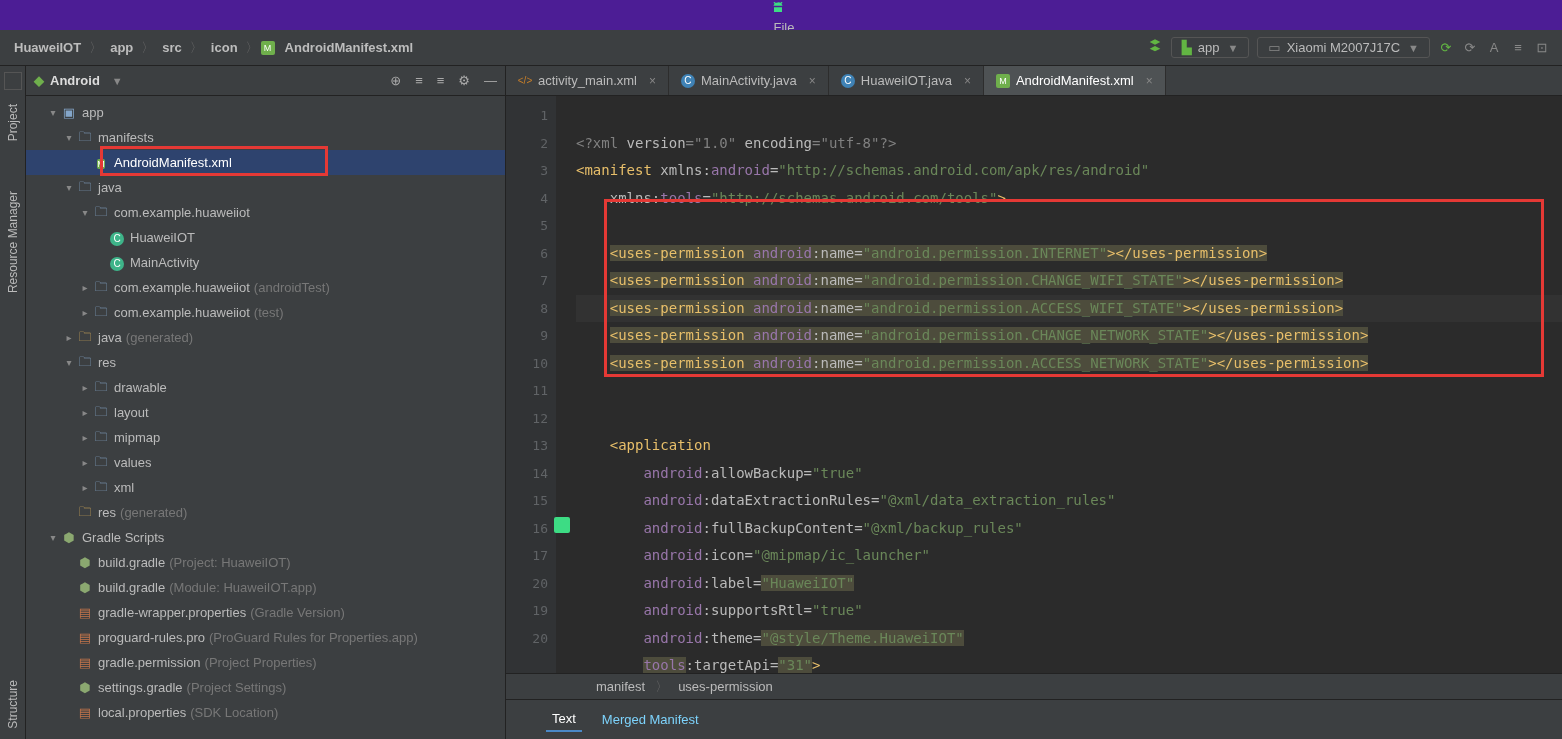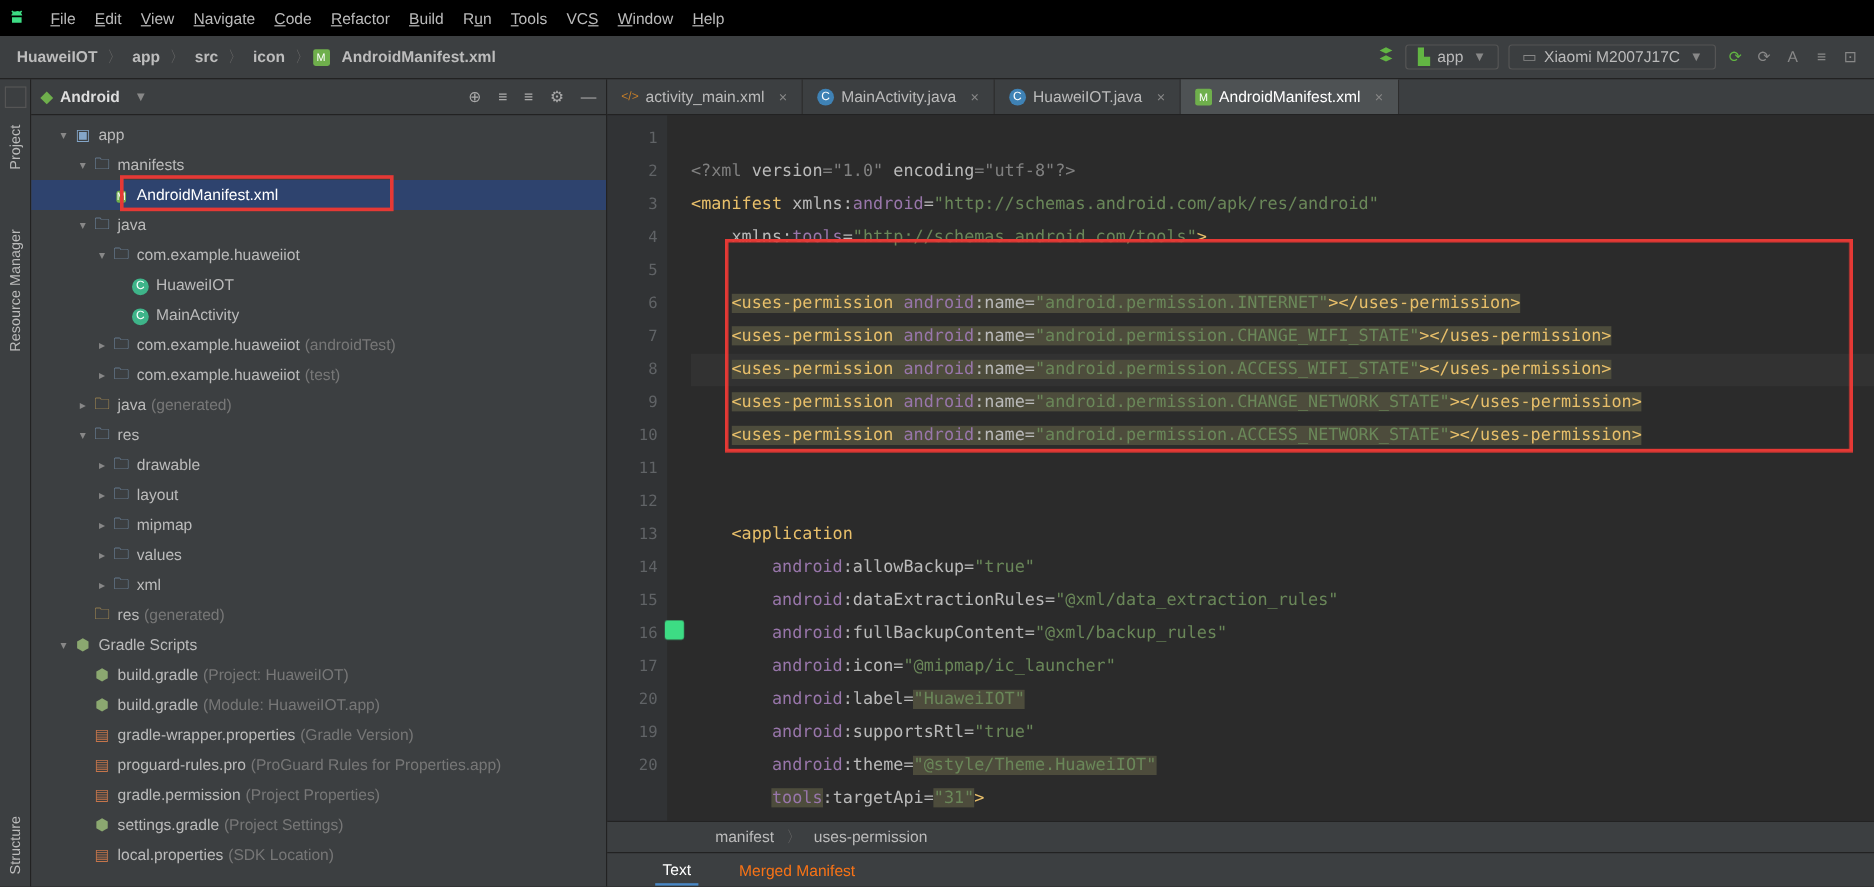--- a/index.html
+++ b/index.html
@@ -10,25 +10,26 @@
     font-size: 13px;
     width: 1562px;
     height: 739px;
     overflow: hidden;
     display: flex;
     flex-direction: column;
   }
   
   .menubar {
     height: 30px;
-    background: #000000;
+    background: #4c1d95;
     display: flex;
     align-items: center;
     padding-left: 6px;
     color: #BBBBBB;
+    flex-direction: column;
   }
   .menubar .logo { width:16px; height:16px; margin-right:12px; display:flex; align-items:center; }
   .menubar .mitem { padding: 4px 8px; cursor: pointer; }
   .menubar .mitem u { text-decoration: underline; }
   .menubar .title { margin-left: 40px; color:#888; }
   
   .breadcrumb-row {
     height: 36px;
     background:#3C3F41;
     display:flex;
@@ -126,24 +127,24 @@
   .tok-pi{color:#808080;}
   .permissions-box {
     position:absolute; border:3px solid #E53935; pointer-events:none;
   }
   .crumb-bar {
     height:26px; background:#3C3F41; border-top:1px solid #222;
     display:flex; align-items:center; padding-left:90px; color:#BBB; gap:10px;
   }
   .crumb-bar .sep{color:#666;}
   .lower-tabs {
-    height:29px; background:#3C3F41; display:flex; align-items:center;
-    padding-left:40px; gap:28px; border-top:1px solid #222;
-  }
-  .lower-tabs .lt { color:#f97316; cursor:pointer; padding:4px 6px; }
+    height:40px; background:#3C3F41; display:flex; align-items:center;
+    padding-left:40px; gap:14px; border-top:1px solid #222;
+  }
+  .lower-tabs .lt { color:#7dd3fc; cursor:pointer; padding:4px 6px; }
   .lower-tabs .lt.active { border-bottom:2px solid #4A88C7; color:#FFF; }
 </style>
 </head>
 <body>
 
 <div class="menubar">
   <span class="logo">
     <svg viewBox="0 0 24 24" width="16" height="16">
         <path fill="#3DDC84" d="M6 18h12v-7H6v7zm2-14l-1.4-1.4L5.2 4l1.7 1.7C6 6.5 5.4 7.6 5.2 8.8h13.6c-.2-1.2-.8-2.3-1.7-3.1L18.8 4l-1.4-1.4L16 4c-.9-.5-2-.8-3-.8s-2.1.3-3 .8L8 4z"></path>
       </svg>

